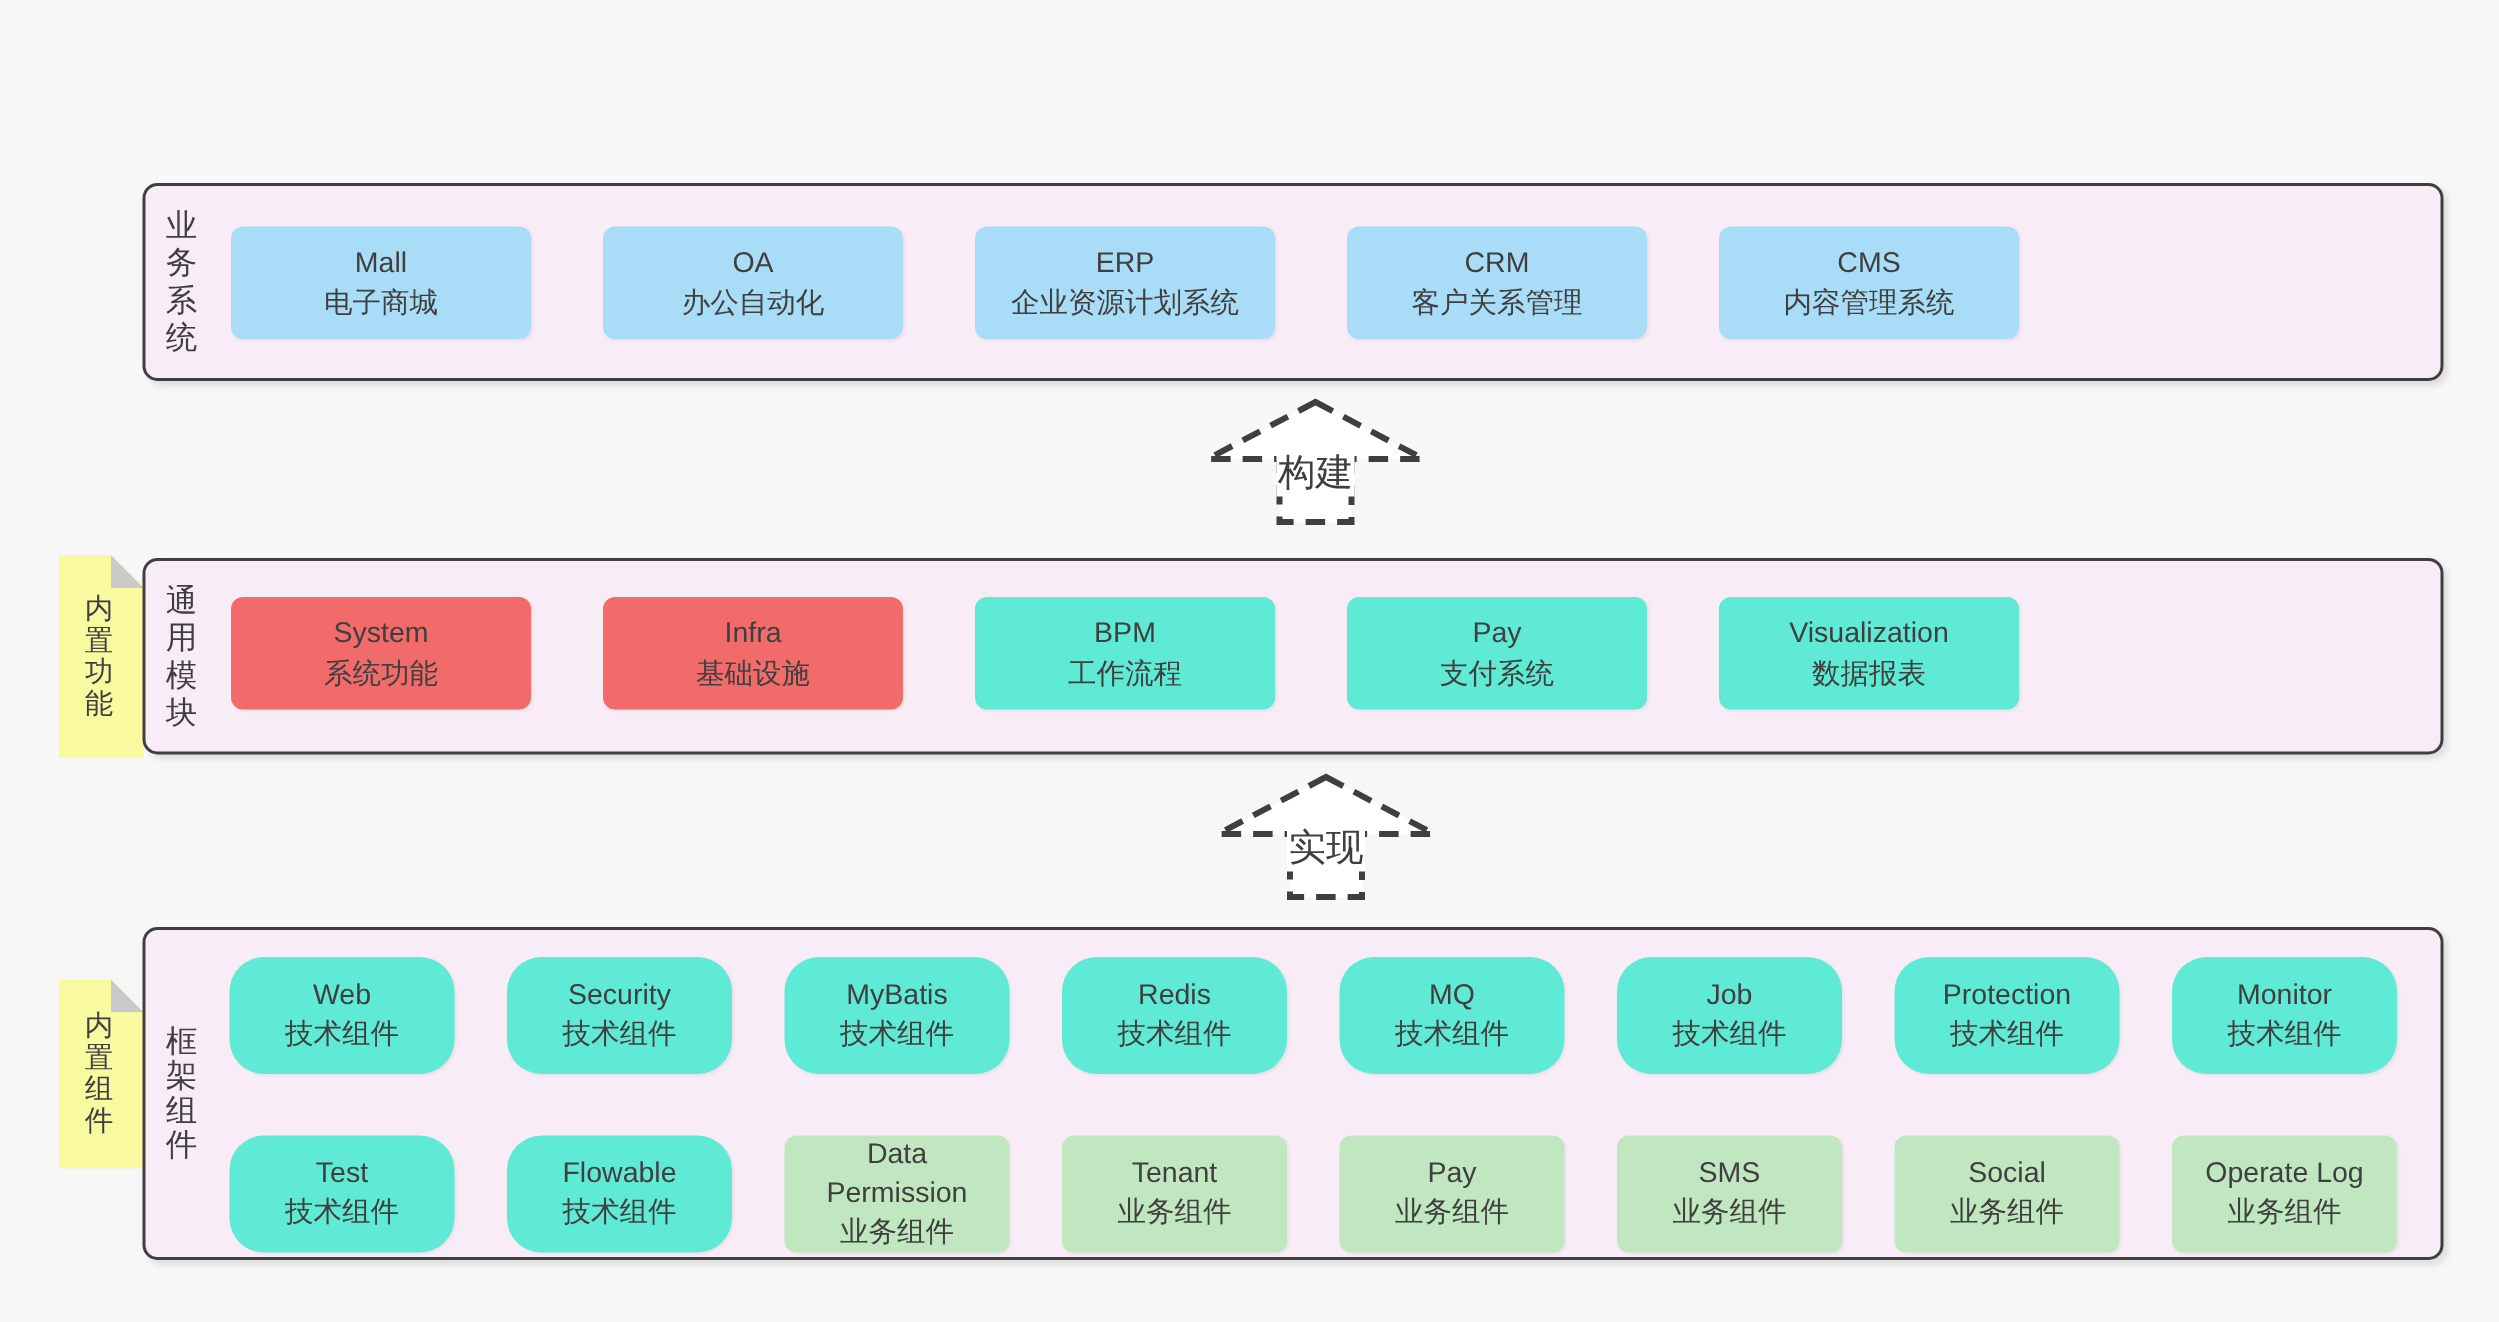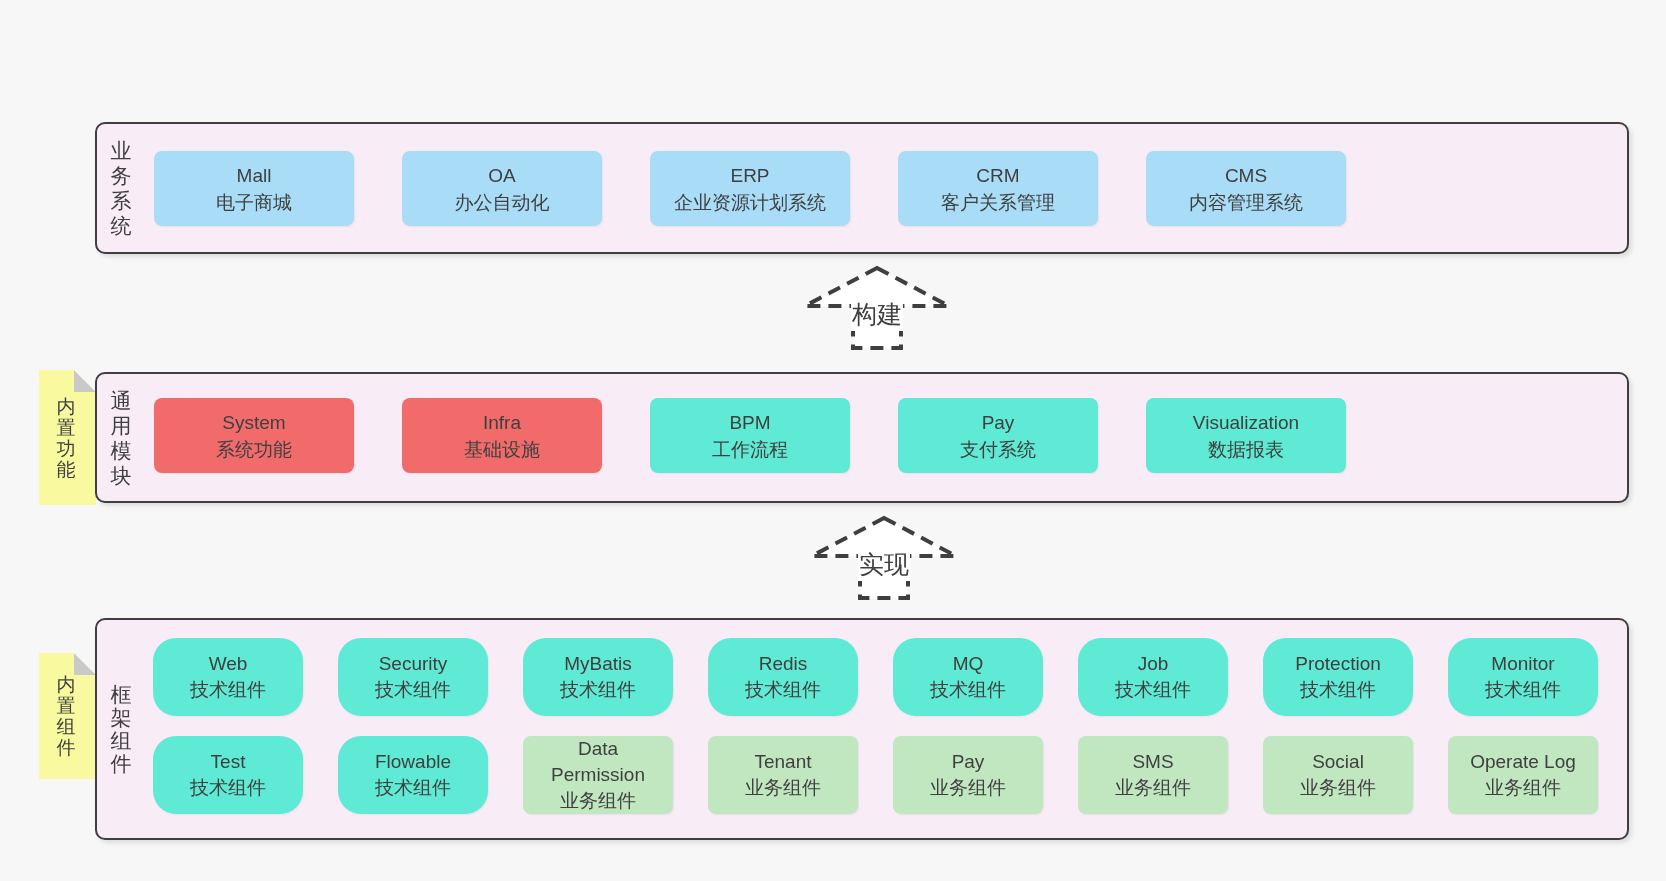--- a/index.html
+++ b/index.html
@@ -21,21 +21,21 @@
             display:flex; align-items:center; }
   .vlabel span { display:block; width:24px; font-size:21px; line-height:25px;
                  text-align:center; word-break:break-all; }
   #components .vlabel span { line-height:23px; }
 
   .row { position:absolute; display:flex; }
   .row6  { left:57px; gap:48px; }
   #business .row6 { top:27px; }
   #modules  .row6 { top:24px; }
   .row8a { left:56px; top:18px;  gap:35px; }
-  .row8b { left:56px; top:116px; gap:35px; }
+  .row8b { left:56px; top:137px; gap:35px; }
 
   .box { border-radius:8px; display:flex; flex-direction:column;
          justify-content:center; align-items:center; text-align:center;
          font-size:19px; line-height:27px; box-sizing:border-box;
          box-shadow:1px 1px 2px rgba(0,0,0,0.06); }
   .box6 { width:200px; height:75px; }
   .box8 { width:150px; height:78px; line-height:26px; padding:0 8px; }
   .blue { background:#a9ddf7; }
   .red  { background:#f16b6b; }
   .pink { background:#5eead4; }

